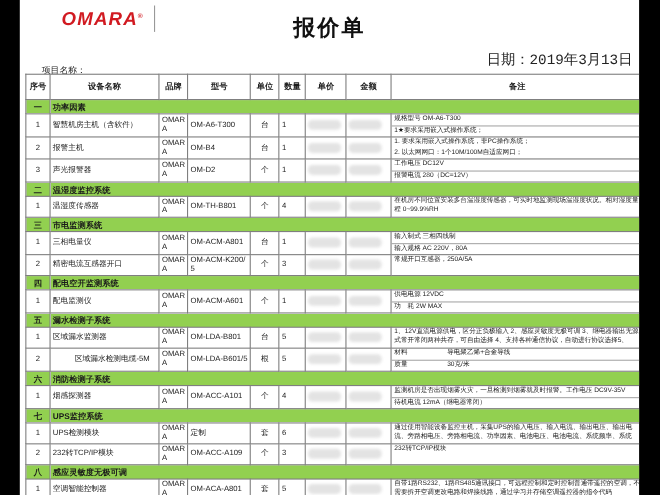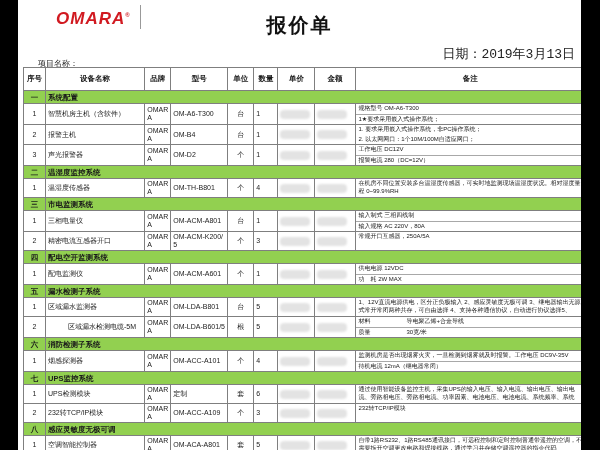--- a/index.html
+++ b/index.html
@@ -72,21 +72,21 @@
           <th>单位</th>
           <th>数量</th>
           <th>单价</th>
           <th>金额</th>
           <th>备注</th>
         </tr>
       </thead>
     <tbody id="tbody">
         <tr class="sec">
           <td class="c">一</td>
-          <td colspan="8">系统配置</td>
+          <td colspan="8">功率因素</td>
         </tr>
         <tr>
           <td class="c">1</td>
           <td>智慧机房主机（含软件）</td>
           <td>OMARA</td>
           <td>OM-A6-T300</td>
           <td class="c">台</td>
           <td>1</td>
           <td><div class="redact blob"></div></td>
           <td><div class="redact blob"></div></td>

